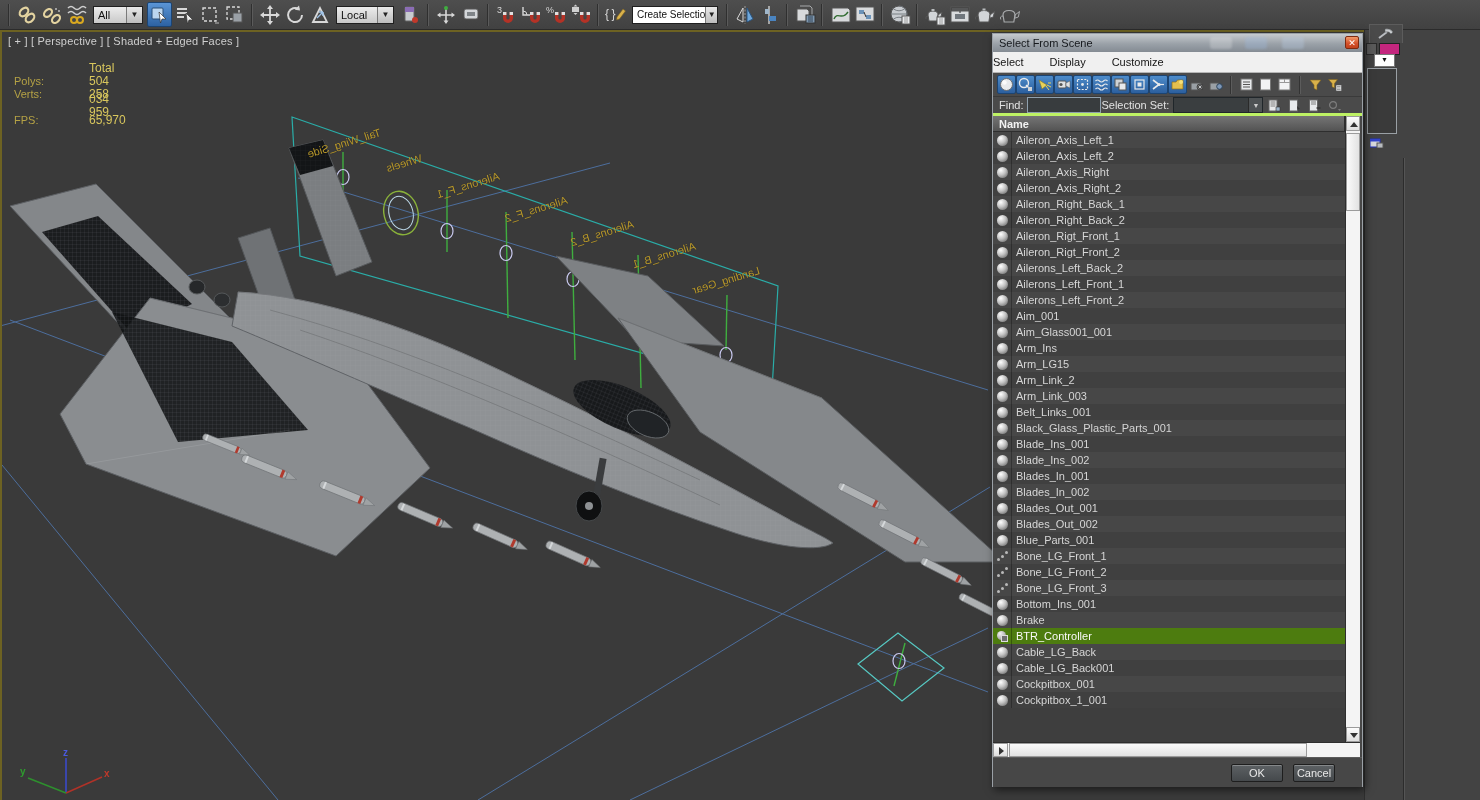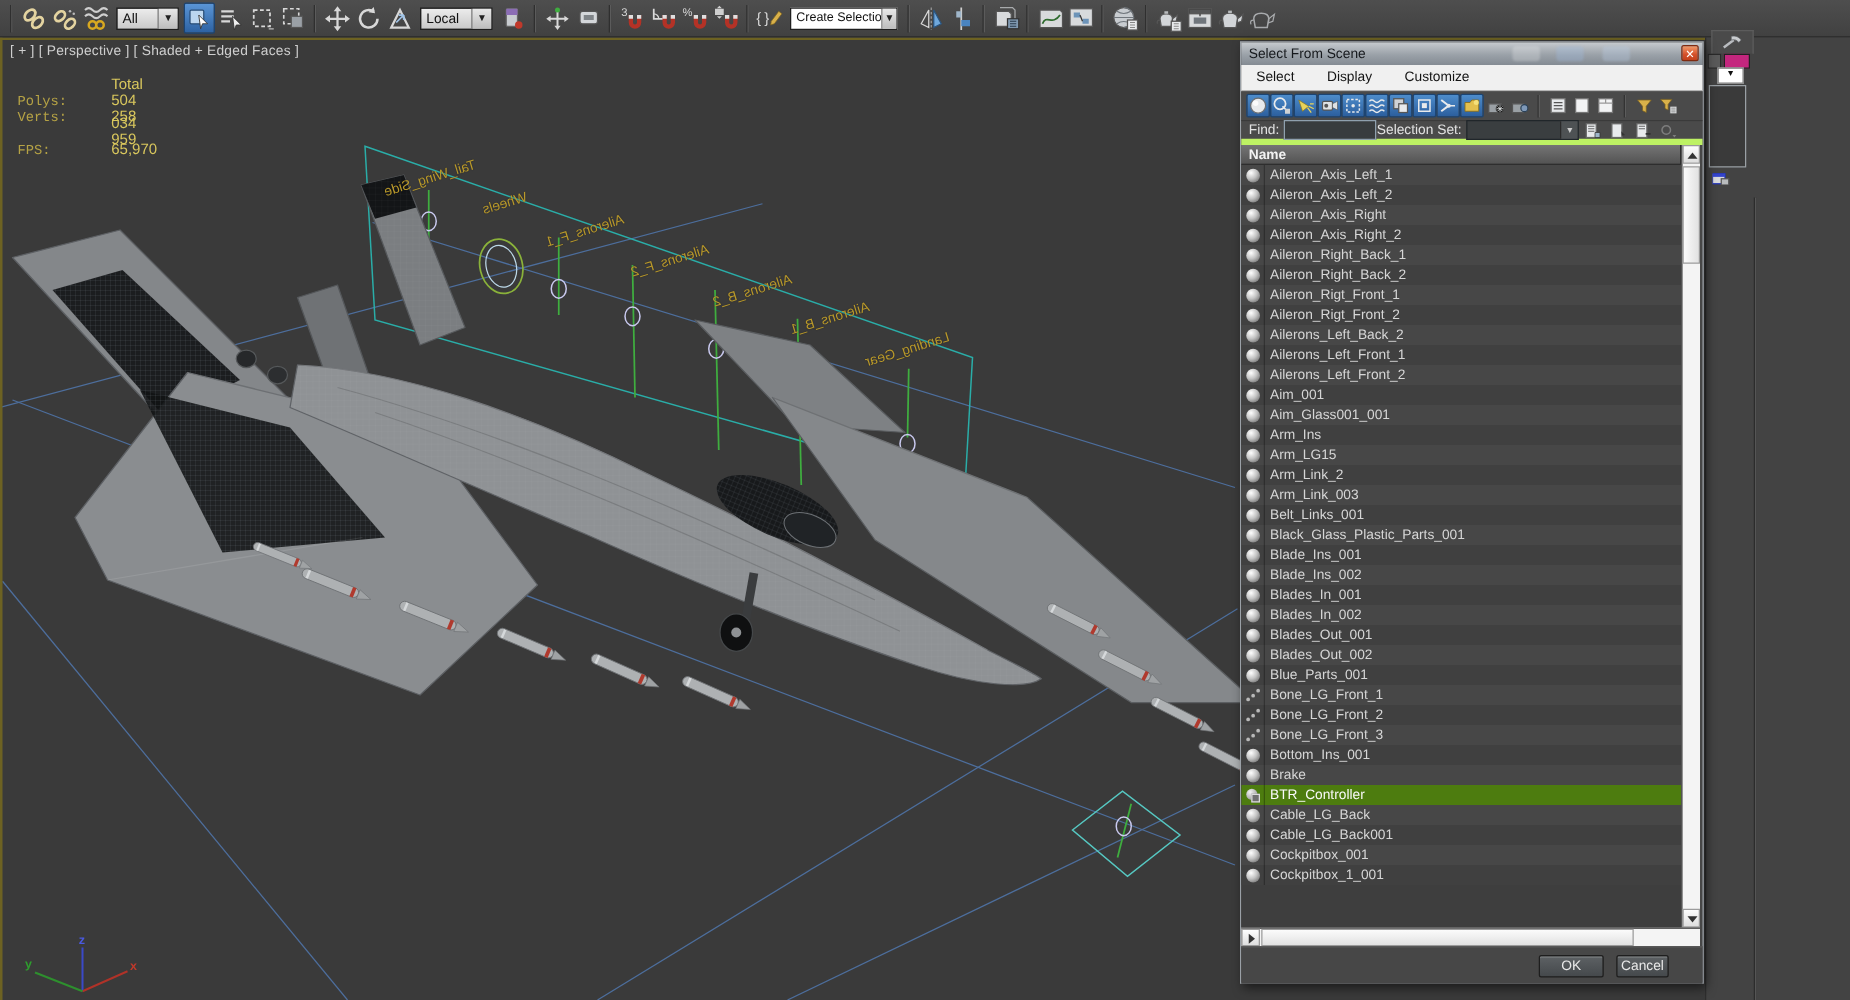--- a/index.html
+++ b/index.html
@@ -17,45 +17,45 @@
     font-size:11px;color:#111;margin:0 4px;box-sizing:border-box;}
   .combo .ctext{padding:0 4px;white-space:nowrap;overflow:hidden;}
   .combo .carrow{width:15px;height:100%;background:linear-gradient(#e8e8e8,#bdbdbd);border-left:1px solid #7a7a7a;
     display:flex;align-items:center;justify-content:center;color:#222;font-size:8px;}
   .combo.white{background:#fff;}
   
   #viewport{left:0;top:30px;width:1364px;height:770px;background:#3a3a3a;overflow:hidden;text-align:right;}
   #vp-topline{left:0;top:0;width:1364px;height:2px;background:#6d6222;}
   #vp-leftline{left:0;top:0;width:2px;height:770px;background:#6d6222;}
   #vp-label{left:8px;top:5px;font-size:11px;color:#cfcfcf;letter-spacing:.2px;}
-  .stat-lab{color:#b5a245;font-size:11px;font-family:Liberation Mono, monospace;}
+  .stat-lab{color:#b5a245;font-size:11px;}
   .stat-val{color:#d9c75d;font-size:12px;margin-left:45px;}
   .plane-label{position:absolute;font-size:11px;color:#b9992b;white-space:nowrap;
     transform:translate(-50%,-50%) rotate(-17deg) scaleX(-1);text-shadow:0 0 1px rgba(0,0,0,.4);}
   .axis-lab{position:absolute;font-size:10px;font-weight:bold;}
 
   
   #dialog{left:992px;top:33px;width:371px;height:754px;background:#474747;
     border:1px solid #9aa0a6;box-shadow:2px 3px 8px rgba(0,0,0,.55);box-sizing:border-box;}
   #dlg-title{left:0;top:0;width:100%;height:18px;background:linear-gradient(#c6cace,#9aa1a8 55%,#848b93);
     display:flex;align-items:center;box-sizing:border-box;padding-left:6px;}
   #dlg-title span{font-size:11px;color:#16191d;}
   .ghost-btn{position:absolute;top:3px;width:22px;height:12px;border-radius:3px;background:rgba(255,255,255,.22);filter:blur(1px);}
   #dlg-close{position:absolute;right:3px;top:2px;width:14px;height:13px;border:1px solid #7e2a10;border-radius:2px;
     background:linear-gradient(#f29a6a,#d4502a 60%,#c2411c);color:#fff;font-size:9px;line-height:12px;text-align:center;box-sizing:border-box;}
   #dlg-menubar{left:0;top:18px;width:100%;height:21px;background:#f0f0f0;border-bottom:1px solid #b5b5b5;
-    display:flex;align-items:center;box-sizing:border-box;padding-left:12px;}
+    display:flex;align-items:center;box-sizing:border-box;}
   .menu-item{font-size:11px;color:#141414;margin-right:26px;}
   #dlg-toolbar{left:0;top:39px;width:100%;height:24px;background:#4a4a4a;display:flex;align-items:center;
     box-sizing:border-box;padding-left:4px;border-bottom:1px solid #3a3a3a;}
   .dti{width:19px;height:19px;display:flex;align-items:center;justify-content:center;margin-right:0px;flex:0 0 auto;border-radius:2px;}
   .dti.on{background:linear-gradient(#4d8ccb,#2c5f9e);border:1px solid #1c4472;box-sizing:border-box;}
   .dsep{width:1px;height:18px;background:#333;border-right:1px solid #5c5c5c;margin:0 5px;}
   #dlg-findrow{left:0;top:63px;width:100%;height:19px;background:#4a4a4a;display:flex;align-items:center;
-    box-sizing:border-box;padding-left:6px;border-bottom:5px solid #bef264;}
+    box-sizing:border-box;padding-left:6px;border-bottom:3px solid #bef264;}
   .frow-lab{font-size:11px;color:#e2e2e2;margin-right:4px;white-space:nowrap;}
   #find-input{width:72px;height:14px;background:#383c3e;border:1px solid #8fa0ae;}
   #selset-combo{width:88px;height:14px;background:#3a3e40;border:1px solid #20262a;display:flex;}
   #selset-combo .flex{flex:1;}
   #selset-arrow{width:13px;background:#4e5254;border-left:1px solid #2a2a2a;color:#ccc;font-size:7px;
     display:flex;align-items:center;justify-content:center;}
   .mini-icon{width:17px;height:16px;margin-left:3px;display:flex;align-items:center;justify-content:center;}
   #dlg-header{left:0;top:82px;width:352px;height:16px;background:linear-gradient(#757575,#535353);
     border-bottom:1px solid #2e2e2e;border-right:1px solid #2e2e2e;display:flex;align-items:center;box-sizing:border-box;padding-left:6px;}
   #dlg-header span{font-size:11px;font-weight:bold;color:#f2f2f2;}

